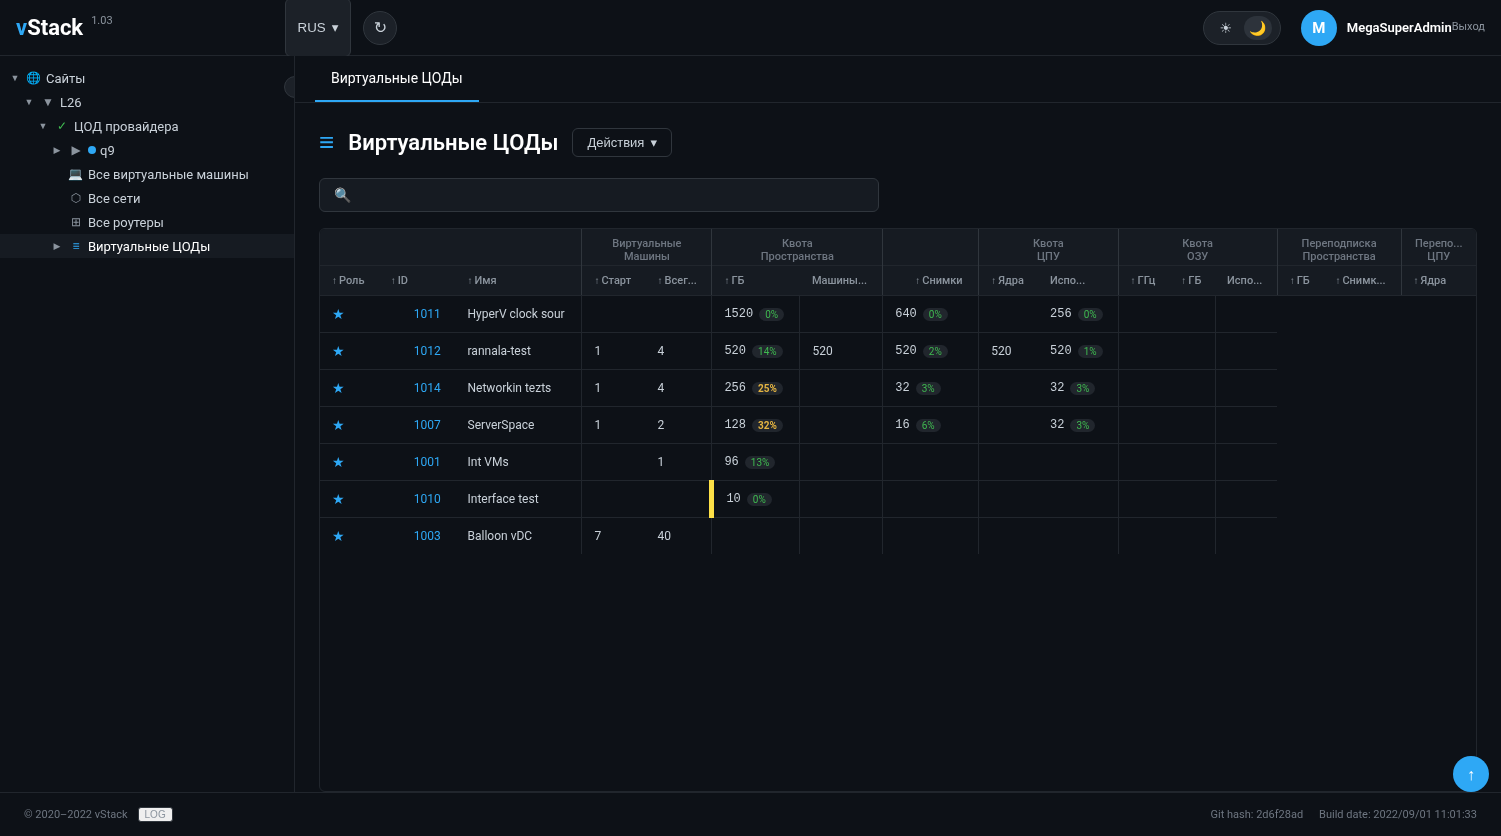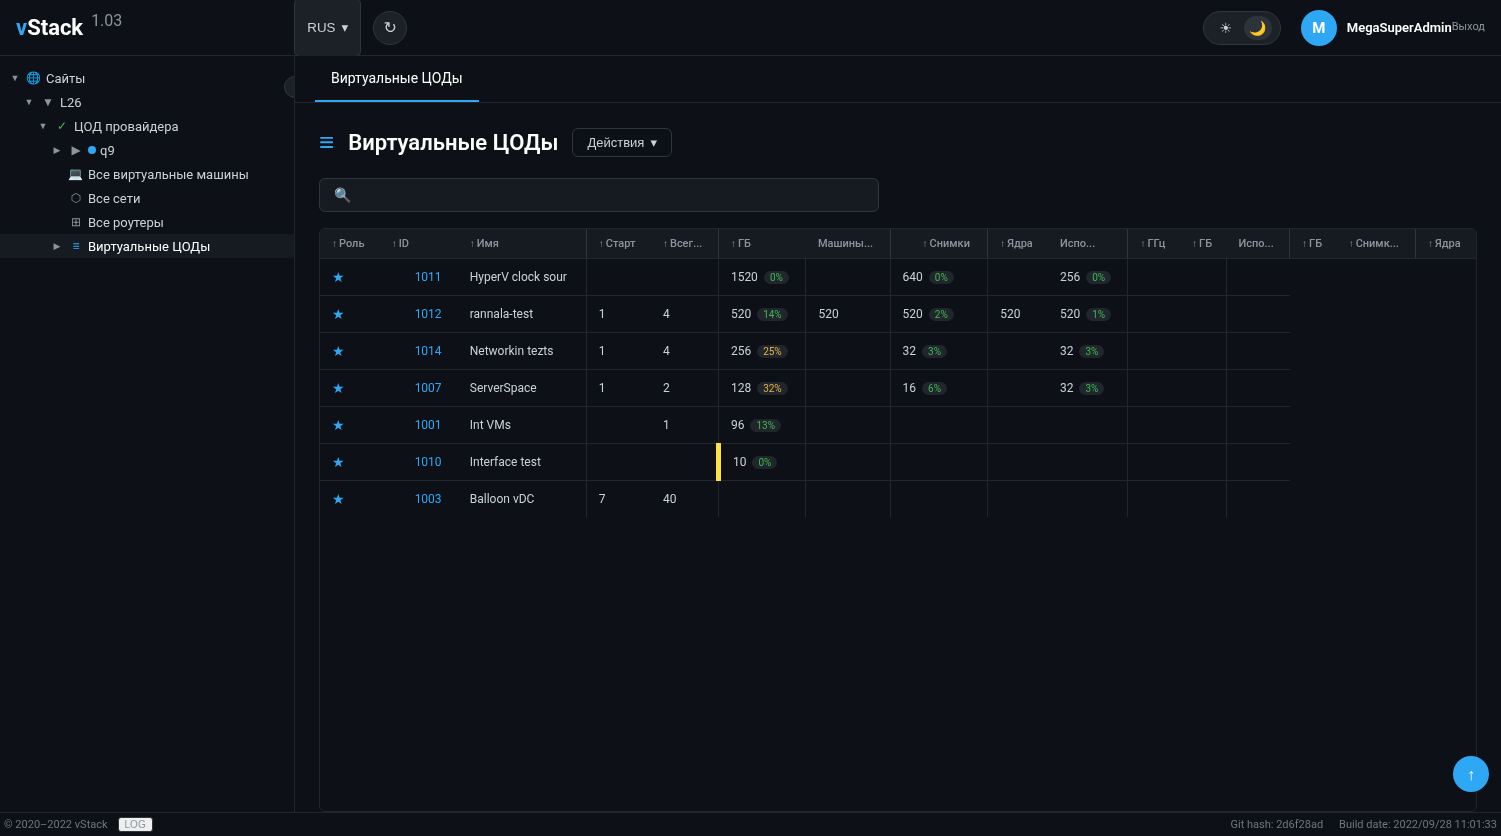--- a/index.html
+++ b/index.html
@@ -302,44 +302,44 @@
     tr:last-child td { border-bottom: none; }
 
     .star-icon { color: #2ea8f5; font-size: 14px; }
     .id-link { color: #2ea8f5; cursor: pointer; text-decoration: none; margin-left: 23px; }
 
     .usage-cell {
       display: flex;
       align-items: center;
       gap: 6px;
     }
-    .usage-val { font-size: 12px; }
+    .usage-val { font-size: 12px; font-family: Liberation Mono, monospace; }
     .usage-badge {
       background: #21262d;
       border-radius: 10px;
       padding: 1px 6px;
       font-size: 10px;
       color: #8b949e;
     }
     .usage-badge.low { color: #3fb950; }
-    .usage-badge.mid { color: #e3b341; }
+    .usage-badge.mid { color: #e3b341; font-weight: bold; }
 
     
     .table-wrapper::-webkit-scrollbar { width: 8px; height: 8px; }
     .table-wrapper::-webkit-scrollbar-track { background: #0d1117; }
     .table-wrapper::-webkit-scrollbar-thumb { background: #2ea8f5; border-radius: 4px; }
 
     
     .footer {
-      height: 24px;
+      height: 44px;
       background: #0d1117;
       border-top: 1px solid #21262d;
       display: flex;
       align-items: center;
-      padding: 0 4px;
+      padding: 0 24px;
       color: #6e7681;
       font-size: 11px;
       flex-shrink: 0;
       gap: 10px;
     }
     .log-btn {
       border: 1px solid #30363d;
       border-radius: 3px;
       padding: 1px 6px;
       font-size: 10px;
@@ -383,21 +383,21 @@
     }
   </style>
 </head>
 <body>
 
 <div class="topnav">
   <div class="logo-area">
     <span style="font-size:22px; font-weight:700; color:#fff;">
       <span style="color:#2ea8f5;">v</span>Stack
     </span>
-    <span style="font-size:16px; color:#8b949e; margin-top:-14px; margin-left:2px;">1.03</span>
+    <span style="font-size:11px; color:#8b949e; margin-top:-14px; margin-left:2px;">1.03</span>
   </div>
 
   <button class="lang-btn">
     <span>RUS</span>
     <span>▾</span>
   </button>
 
   <button class="refresh-btn">
     <span>↻</span>
   </button>
@@ -494,20 +494,30 @@
       <div class="search-row">
         <div class="search-box">
           <span class="search-icon">🔍</span>
         </div>
       </div>
 
       <div class="table-wrapper">
         <table>
           <thead>
 
+            <tr class="col-header-group">
+              <th colspan="3" class="left"></th>
+              <th colspan="2" class="col-span-header" style="border-left:1px solid #30363d; text-align:center;">Виртуальные<br>Машины</th>
+              <th colspan="2" class="col-span-header" style="border-left:1px solid #30363d; text-align:center;">Квота<br>Пространства</th>
+              <th colspan="1" class="col-span-header" style="border-left:1px solid #30363d; text-align:center;"></th>
+              <th colspan="2" class="col-span-header" style="border-left:1px solid #30363d; text-align:center;">Квота<br>ЦПУ</th>
+              <th colspan="3" class="col-span-header" style="border-left:1px solid #30363d; text-align:center;">Квота<br>ОЗУ</th>
+              <th colspan="2" class="col-span-header" style="border-left:1px solid #30363d; text-align:center;">Переподписка<br>Пространства</th>
+              <th colspan="1" class="col-span-header" style="border-left:1px solid #30363d; text-align:center;">Перепо...<br>ЦПУ</th>
+            </tr>
 
             <tr>
               <th><span class="sort-arrow">↑</span>Роль</th>
               <th><span class="sort-arrow">↑</span>ID</th>
               <th><span class="sort-arrow">↑</span>Имя</th>
               <th style="border-left:1px solid #30363d;"><span class="sort-arrow">↑</span>Старт</th>
               <th><span class="sort-arrow">↑</span>Всег...</th>
               <th style="border-left:1px solid #30363d;"><span class="sort-arrow">↑</span>ГБ</th>
               <th>Машины...</th>
               <th style="border-left:1px solid #30363d;padding-left:32px;"><span class="sort-arrow">↑</span>Снимки</th>
@@ -708,15 +718,15 @@
     <span>↑</span>
   </div>
 
 </div>
 
 <div class="footer">
   <span>© 2020–2022 vStack</span>
   <button class="log-btn">LOG</button>
   <div class="footer-right">
     <span>Git hash: 2d6f28ad</span>
-    <span>Build date: 2022/09/28 11:01:33</span>
+    <span>Build date: 2022/09/01 11:01:33</span>
   </div>
 </div>
 
 </body></html>

